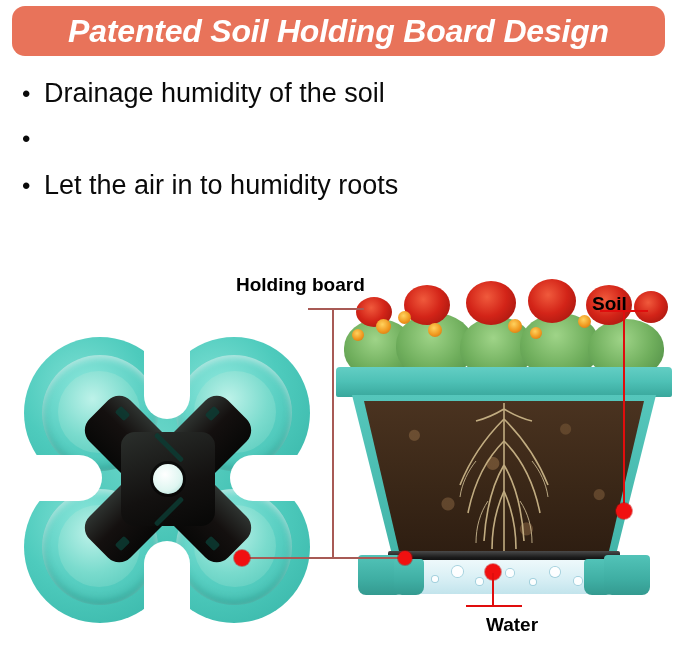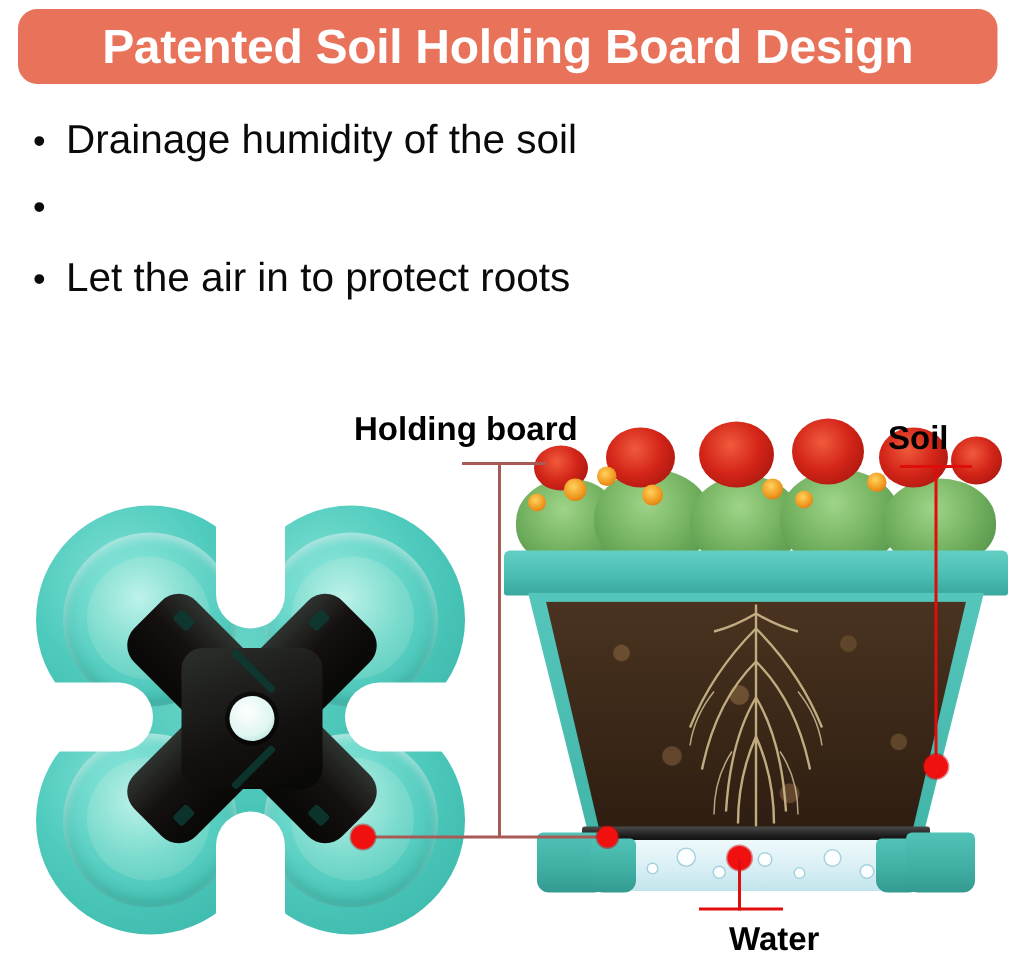--- a/index.html
+++ b/index.html
@@ -22,20 +22,21 @@
     left: 12px;
     top: 6px;
     width: 653px;
     height: 50px;
     background: #e8735a;
     border-radius: 13px;
     display: flex;
     align-items: center;
     justify-content: center;
     box-sizing: border-box;
+    font-style: italic;
   }
   #header-title {
     color: #ffffff;
     font-size: 32px;
     font-weight: bold;
     letter-spacing: -0.2px;
     white-space: nowrap;
     line-height: 1;
   }
 
@@ -69,28 +70,28 @@
     position: absolute;
     left: 0;
     top: 255px;
     width: 679px;
     height: 391px;
   }
 
   
   .callout-label {
     position: absolute;
-    font-size: 22px;
+    font-size: 19px;
     font-weight: bold;
     color: #000000;
     white-space: nowrap;
     line-height: 1;
   }
   #label-holding-board { left: 236px; top: 20px; }
-  #label-soil { left: 592px; top: 26px; }
+  #label-soil { left: 592px; top: 39px; }
   #label-water { left: 486px; top: 360px; }
 
   
   .leader { position: absolute; }
   .leader-dark { background: #a85a55; }
   .leader-red  { background: #e00d0d; }
 
   .dot {
     position: absolute;
     border-radius: 50%;
@@ -322,21 +323,21 @@
 <div id="feature-list">
   <div class="feature-item">
     <span class="feature-bullet">•</span>
     <span class="feature-text">Drainage humidity of the soil</span>
   </div>
   <div class="feature-item">
     <span class="feature-bullet">•</span>
   </div>
   <div class="feature-item">
     <span class="feature-bullet">•</span>
-    <span class="feature-text">Let the air in to protect roots</span>
+    <span class="feature-text">Let the air in to humidity roots</span>
   </div>
 </div>
 
 <div id="diagram">
 
   <div id="planter-top-view">
     <div class="lobe" id="lobe-tl"></div>
     <div class="lobe" id="lobe-tr"></div>
     <div class="lobe" id="lobe-bl"></div>
     <div class="lobe" id="lobe-br"></div>

